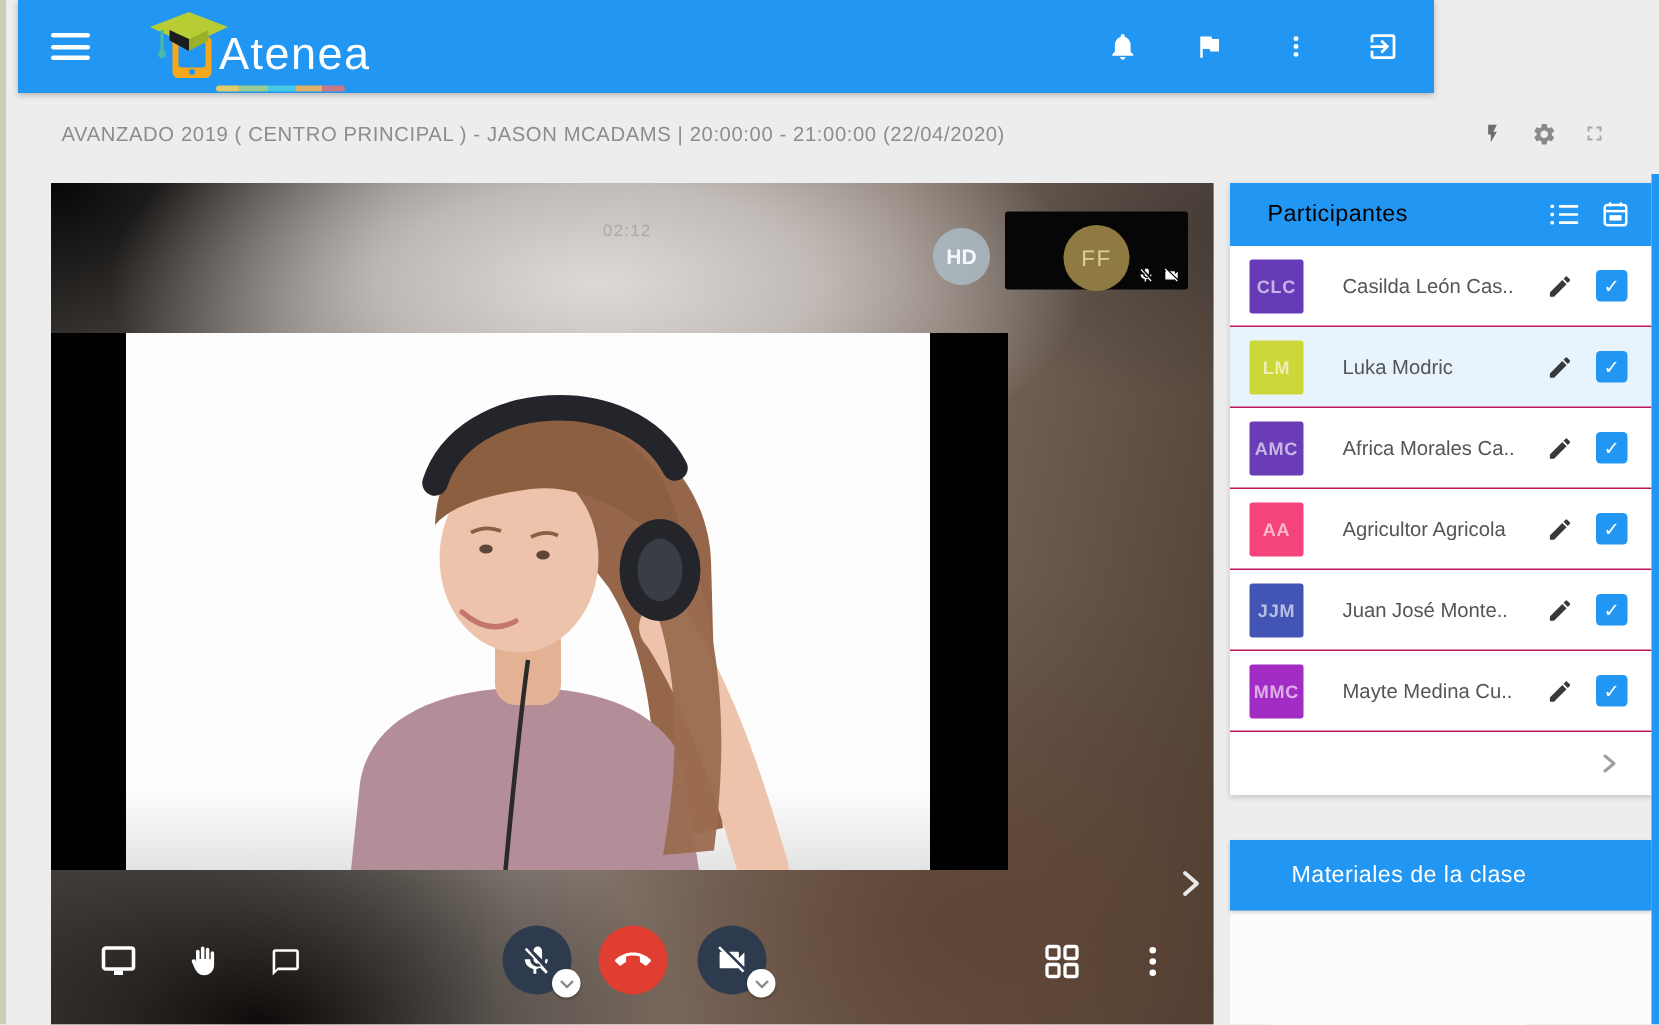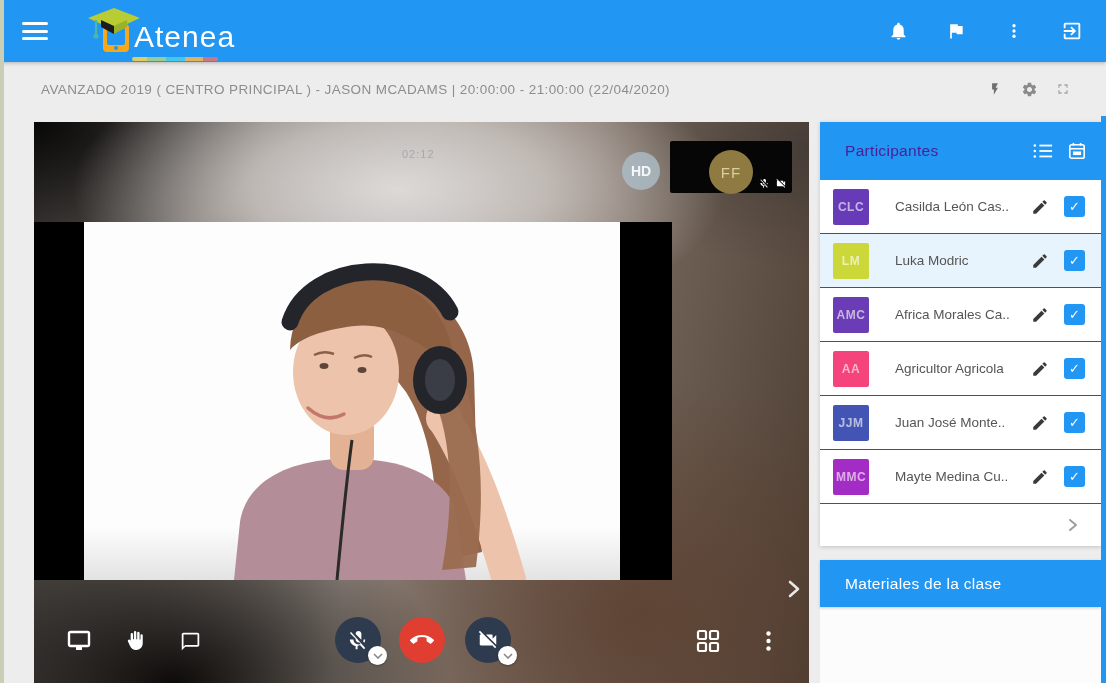--- a/index.html
+++ b/index.html
@@ -4,21 +4,21 @@
 <style>
   * { margin:0; padding:0; box-sizing:border-box; }
   html,body { width:1106px; height:683px; overflow:hidden; }
   body { font-family:"Liberation Sans", sans-serif; background:#ededed; position:relative; }
 
   
   .edge-left { position:absolute; left:0; top:0; width:4px; height:683px; background:#c9cfb5; z-index:60; }
   .edge-right { position:absolute; right:0; top:116px; width:5px; height:567px; background:#2196f3; z-index:60; }
 
   
-  .appbar { position:absolute; left:0; top:0; width:1106px; height:62px; background:#2196f3; z-index:40;
+  .appbar { position:absolute; left:12px; top:0; width:944px; height:62px; background:#2196f3; z-index:40;
             display:flex; align-items:center; box-shadow:0 1px 4px rgba(0,0,0,.25); }
   .hamburger { width:26px; height:18px; margin-left:22px; display:flex; flex-direction:column; justify-content:space-between; cursor:pointer; }
   .hamburger span { display:block; height:3px; background:#fff; border-radius:2px; }
   .logo { display:flex; align-items:flex-end; margin-left:38px; position:relative; }
   .logo-text { color:#fff; font-size:30px; font-weight:300; letter-spacing:1px; line-height:1; margin-left:-8px; margin-bottom:4px; }
   .logo-tagline { position:absolute; left:46px; bottom:-5px; width:86px; height:4px; border-radius:2px; opacity:.85;
     background:linear-gradient(90deg,#ffd54f 0 18%,#aed581 18% 40%,#4dd0e1 40% 62%,#ffb74d 62% 82%,#e57373 82% 100%); }
   .appbar-actions { margin-left:auto; margin-right:22px; display:flex; align-items:center; gap:34px; }
   .appbar-actions .icon-btn { width:24px; height:24px; display:flex; align-items:center; justify-content:center; cursor:pointer; }
 
@@ -65,38 +65,38 @@
   .toolbar-icon { position:absolute; top:507px; width:24px; height:24px; display:flex; align-items:center; justify-content:center; cursor:pointer; }
   .round-btn { position:absolute; top:495px; width:46px; height:46px; border-radius:50%; display:flex; align-items:center; justify-content:center; cursor:pointer; border:none; }
   .btn-dark { background:#2e3b4e; }
   .btn-red { background:#df3e30; }
   .mini-drop { position:absolute; right:-6px; bottom:-2px; width:19px; height:19px; border-radius:50%;
     background:#fff; display:flex; align-items:center; justify-content:center; box-shadow:0 1px 2px rgba(0,0,0,.3); cursor:pointer; }
 
   
   .panel { position:absolute; left:820px; top:122px; width:281px; background:#fff;
            box-shadow:0 1px 4px rgba(0,0,0,.18); z-index:30; }
-  .panel-header { height:58px; background:#2196f3; display:flex; align-items:center; color:#4c1d95; }
+  .panel-header { height:42px; background:#2196f3; display:flex; align-items:center; color:#000000; }
   .panel-title { margin-left:25px; font-size:15.5px; letter-spacing:.3px; }
   .panel-header-icons { margin-left:auto; margin-right:14px; display:flex; gap:14px; align-items:center; }
   .panel-header-icons .icon-btn { width:20px; height:20px; display:flex; align-items:center; justify-content:center; cursor:pointer; }
 
   .p-row { height:54px; display:flex; align-items:center; border-bottom:1px solid #be185d; background:#fff; cursor:pointer; }
   .p-row[data-active="true"] { background:#e8f4fd; }
   .avatar { width:36px; height:36px; margin-left:13px; border-radius:2px; color:rgba(255,255,255,.62);
             font-size:12px; font-weight:bold; display:flex; align-items:center; justify-content:center; letter-spacing:.5px; flex:none; }
   .p-name { margin-left:26px; font-size:13.5px; color:#555; flex:1; white-space:nowrap; overflow:hidden; }
   .row-edit { width:20px; height:20px; margin-right:14px; display:flex; align-items:center; justify-content:center; cursor:pointer; flex:none; }
   .row-check { width:21px; height:21px; margin-right:16px; border-radius:3px; background:#2196f3; color:#fff;
                font-size:13px; display:flex; align-items:center; justify-content:center; cursor:pointer; flex:none; }
   .pager { height:42px; display:flex; align-items:center; justify-content:flex-end; }
   .pager .next { margin-right:22px; cursor:pointer; display:flex; }
 
   .materials-header { position:absolute; left:820px; top:560px; width:281px; height:47px; background:#2196f3;
-    display:flex; align-items:center; color:#fff; z-index:30; box-shadow:0 1px 3px rgba(0,0,0,.2); }
+    display:flex; align-items:center; color:#fff; z-index:30; box-shadow:0 1px 3px rgba(0,0,0,.2);padding-left:16px; }
   .materials-body { position:absolute; left:820px; top:607px; width:281px; height:76px; background:#fcfcfc; z-index:29; }
 
   svg { display:block; }
 </style>
 </head>
 <body>
 
 <div class="edge-left"></div>
 <div class="edge-right"></div>
 

